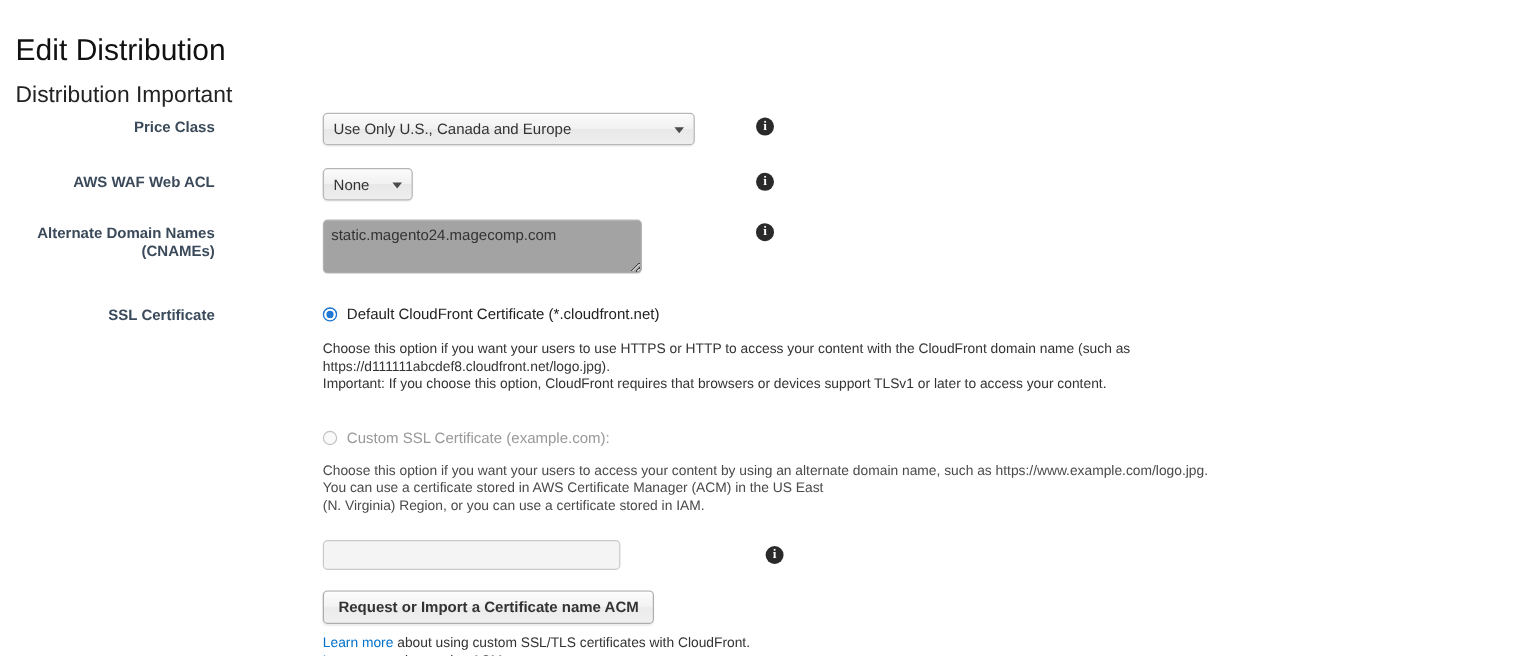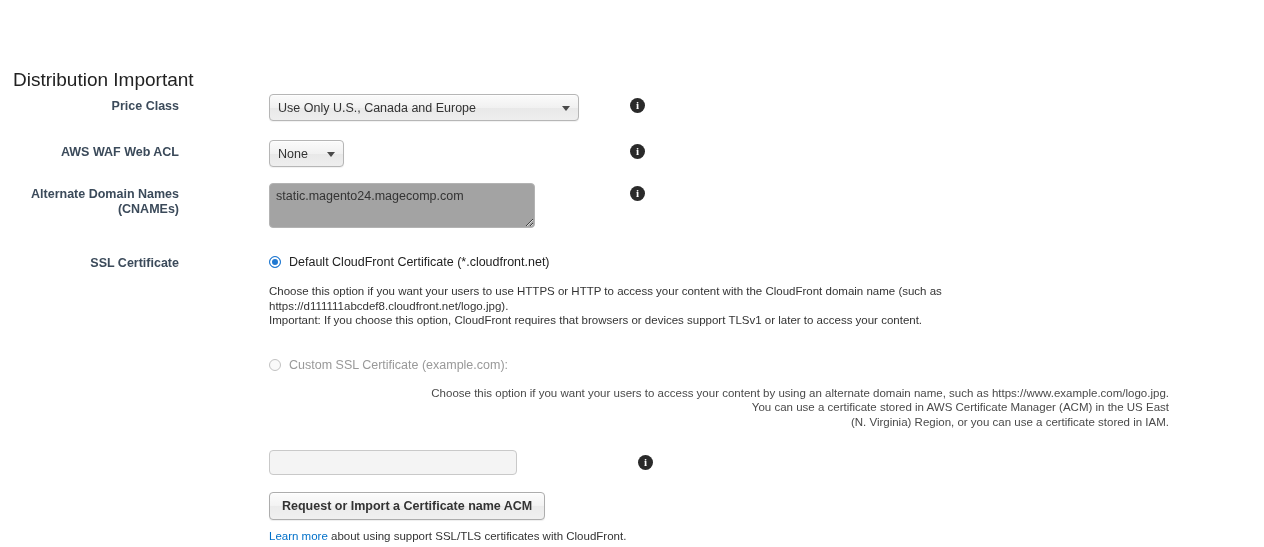--- a/index.html
+++ b/index.html
@@ -164,21 +164,21 @@
     border: 1px solid #c2c2c2;
     background: #fafafa;
     cursor: default;
   }
 
   .desc {
     font-size: 11.5px;
     line-height: 14.5px;
     color: #333333;
   }
-  .desc.disabled { color: #4a4a4a; text-align: right; }
+  .desc.disabled { color: #4a4a4a; }
 
   
   .cert-input {
     width: 248px;
     height: 25px;
     box-sizing: border-box;
     border: 1px solid #c9c9c9;
     border-radius: 4px;
     background: #f4f4f4;
     padding: 3px 7px;
@@ -214,20 +214,21 @@
     font-size: 11.5px;
     line-height: 15px;
     color: #333333;
   }
 </style>
 </head>
 <body>
 
 <div class="page">
 
+  <h1 class="page-title">Edit Distribution</h1>
   <h2 class="section-title">Distribution Important</h2>
 
   <div class="form">
 
     <div class="row" style="height:46px;">
       <div class="label" style="top:11px;">Price Class</div>
       <div class="control" style="top:6px;">
         <span class="select-wrap">
           <select class="aws-select" style="width:310px;">
             <option>Use Only U.S., Canada and Europe</option>
@@ -293,21 +294,21 @@
           <input class="cert-input" type="text" value="" placeholder="" style="">
           <div class="info-icon" style="left:369px; top:5px;">i</div>
         </div>
 
         <div style="margin-top:12px;">
           <button class="acm-button">Request or Import a Certificate name ACM</button>
         </div>
 
         <div style="margin-top:9px;">
           <div class="link-line">
-            <span class="link">Learn more</span><span> about using support SSL/TLS certificates with CloudFront.</span>
+            <span class="link">Learn more</span><span> about using custom SSL/TLS certificates with CloudFront.</span>
           </div>
           <div class="link-line">
             <span class="link">Learn more</span><span> about using ACM.</span>
           </div>
         </div>
 
       </div>
     </div>
 
   </div>

